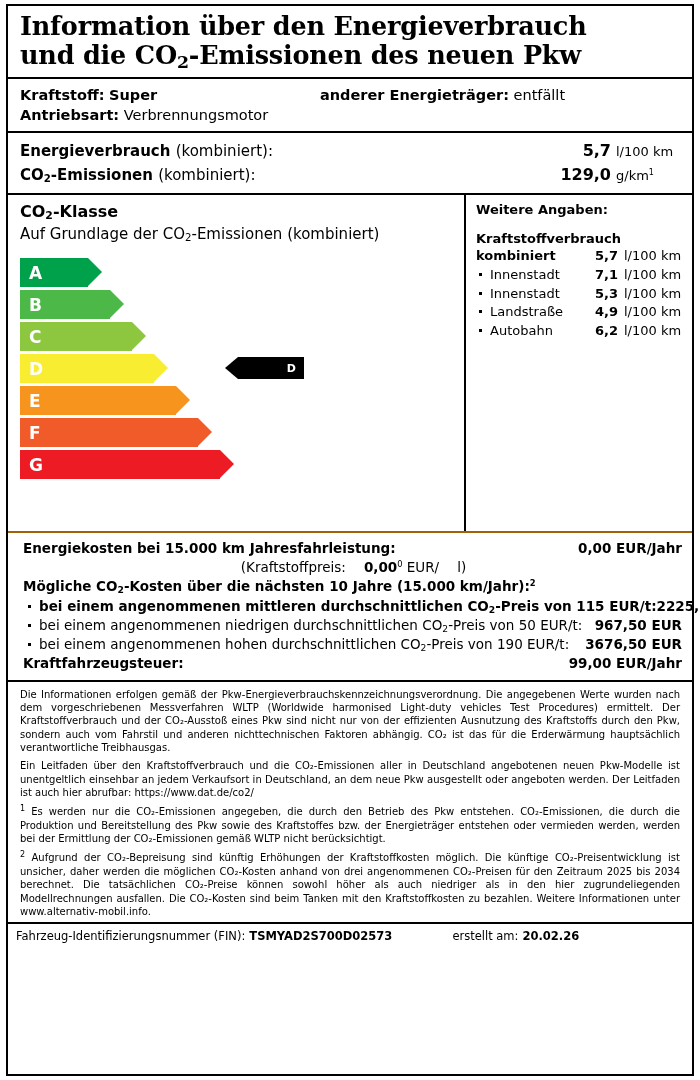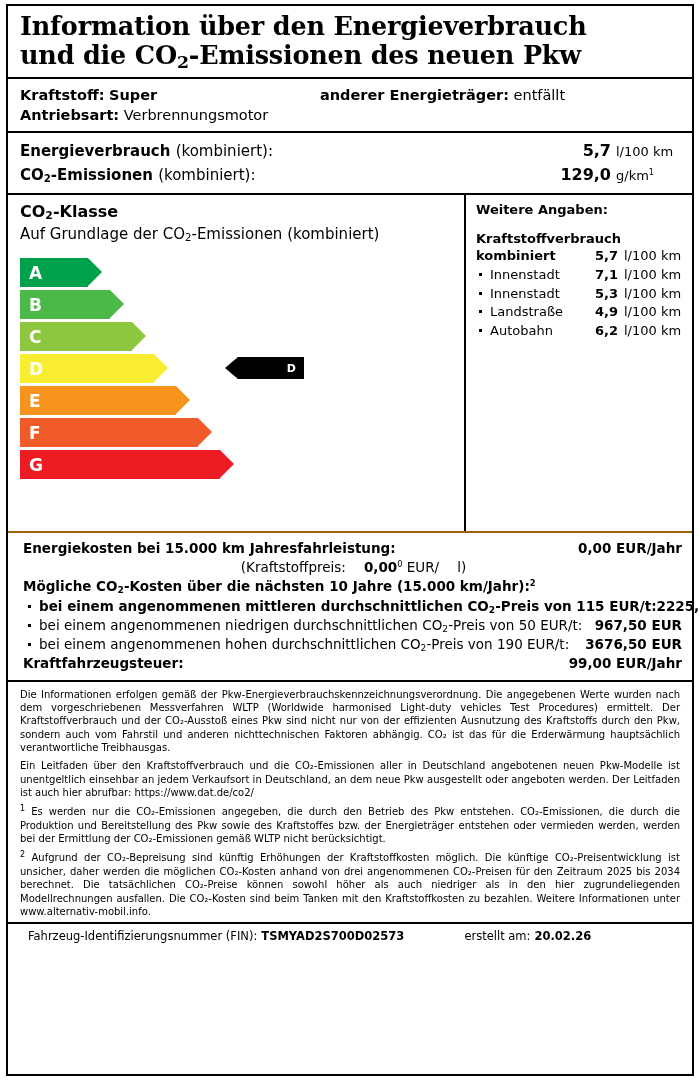--- a/index.html
+++ b/index.html
@@ -256,21 +256,21 @@
     border-bottom: 2px solid #000;
     height: 242px;
     box-sizing: border-box;
   }
   .legal p { margin: 0 0 5px 0; }
   .legal .ref { font-size: 0.8em; vertical-align: super; }
   
   .footer {
     display: flex;
     align-items: baseline;
-    padding: 5px 10px 0 20px;
+    padding: 5px 10px 0 8px;
     font-size: 11.5px;
   }
   .fin-label { }
   .fin-value { font-weight: bold; margin-left: 4px; }
   .created { margin-left: 60px; }
   .created-val { font-weight: bold; margin-left: 4px; }
 </style>
 </head>
 <body>
 

